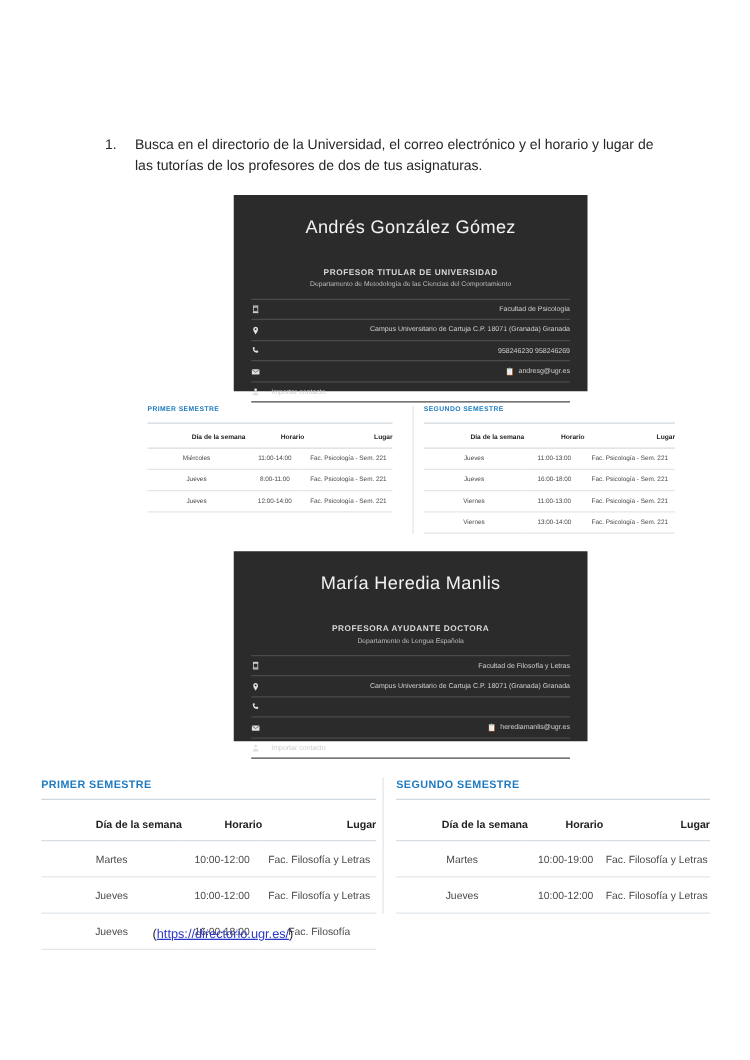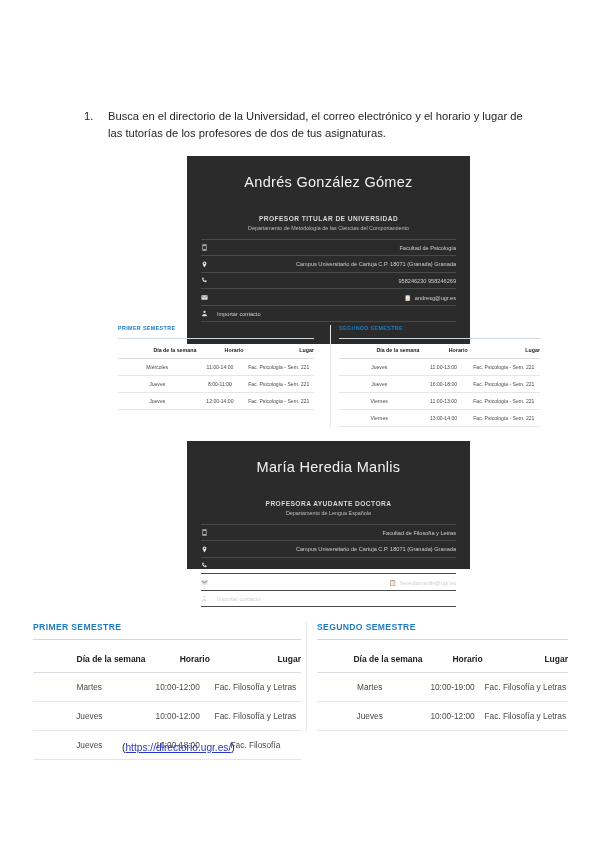--- a/index.html
+++ b/index.html
@@ -37,22 +37,22 @@
   }
 
   
   .prof-card {
     position: absolute;
     background: #2b2b2b;
     color: #e8e8e8;
     box-sizing: border-box;
     padding: 10px 14px 8px 14px;
   }
-  .prof-card.card-1 { left: 187px; top: 156px; width: 283px; height: 188px; }
-  .prof-card.card-2 { left: 187px; top: 441px; width: 283px; height: 128px; }
+  .prof-card.card-1 { left: 187px; top: 156px; width: 283px; height: 157px; }
+  .prof-card.card-2 { left: 187px; top: 441px; width: 283px; height: 152px; }
 
   .prof-name {
     text-align: center;
     font-size: 14.5px;
     font-weight: 400;
     letter-spacing: .3px;
     color: #f2f2f2;
     margin: 8px 0 0 0;
     line-height: 1.2;
   }

